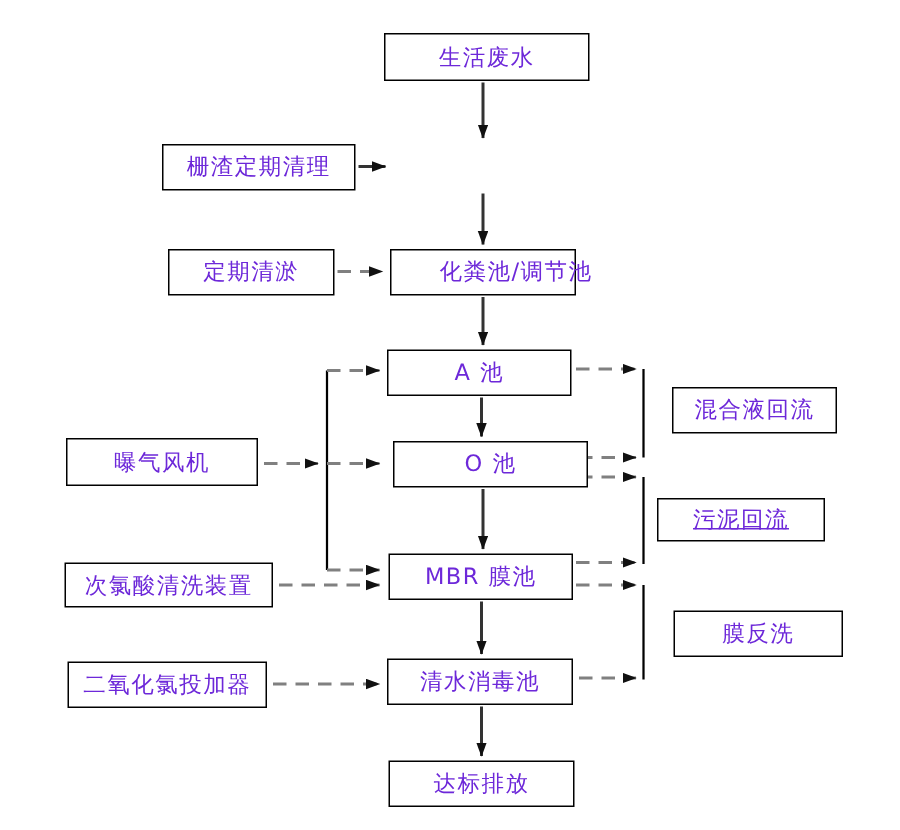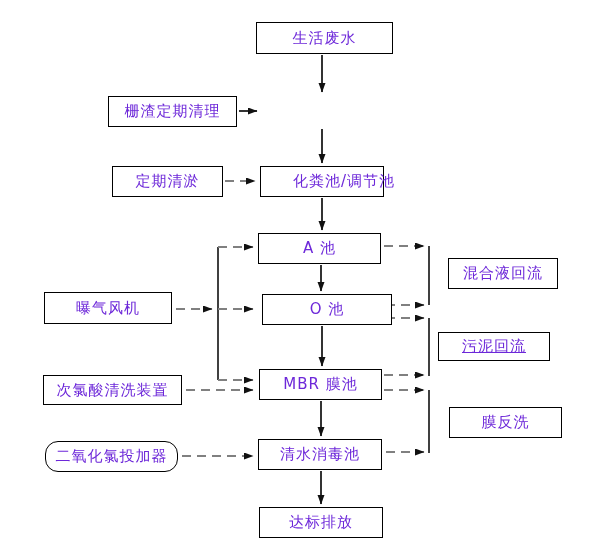--- a/index.html
+++ b/index.html
@@ -40,21 +40,21 @@
   .n-main3 { left:258px; top:233px; width:123px; height:31px; }
   .n-main4 { left:262px; top:294px; width:130px; height:31px; }
   .n-main5 { left:259px; top:369px; width:123px; height:31px; }
   .n-main6 { left:258px; top:439px; width:124px; height:31px; }
   .n-main7 { left:259px; top:507px; width:124px; height:31px; }
   
   .n-left0 { left:108px; top:96px;  width:129px; height:31px; }
   .n-left1 { left:112px; top:166px; width:111px; height:31px; }
   .n-left2 { left:44px;  top:292px; width:128px; height:32px;font-family:Liberation Serif, serif; }
   .n-left3 { left:43px;  top:375px; width:139px; height:30px; }
-  .n-left4 { left:45px;  top:441px; width:133px; height:31px;border-radius:13px; }
+  .n-left4 { left:45px;  top:441px; width:133px; height:31px; }
   
   .n-right0 { left:448px; top:258px; width:110px; height:31px; }
   .n-right1 { left:438px; top:332px; width:112px; height:29px;text-decoration:underline; }
   .n-right2 { left:449px; top:407px; width:113px; height:31px; }
 </style>
 </head>
 <body>
 
 <div id="canvas">
 

